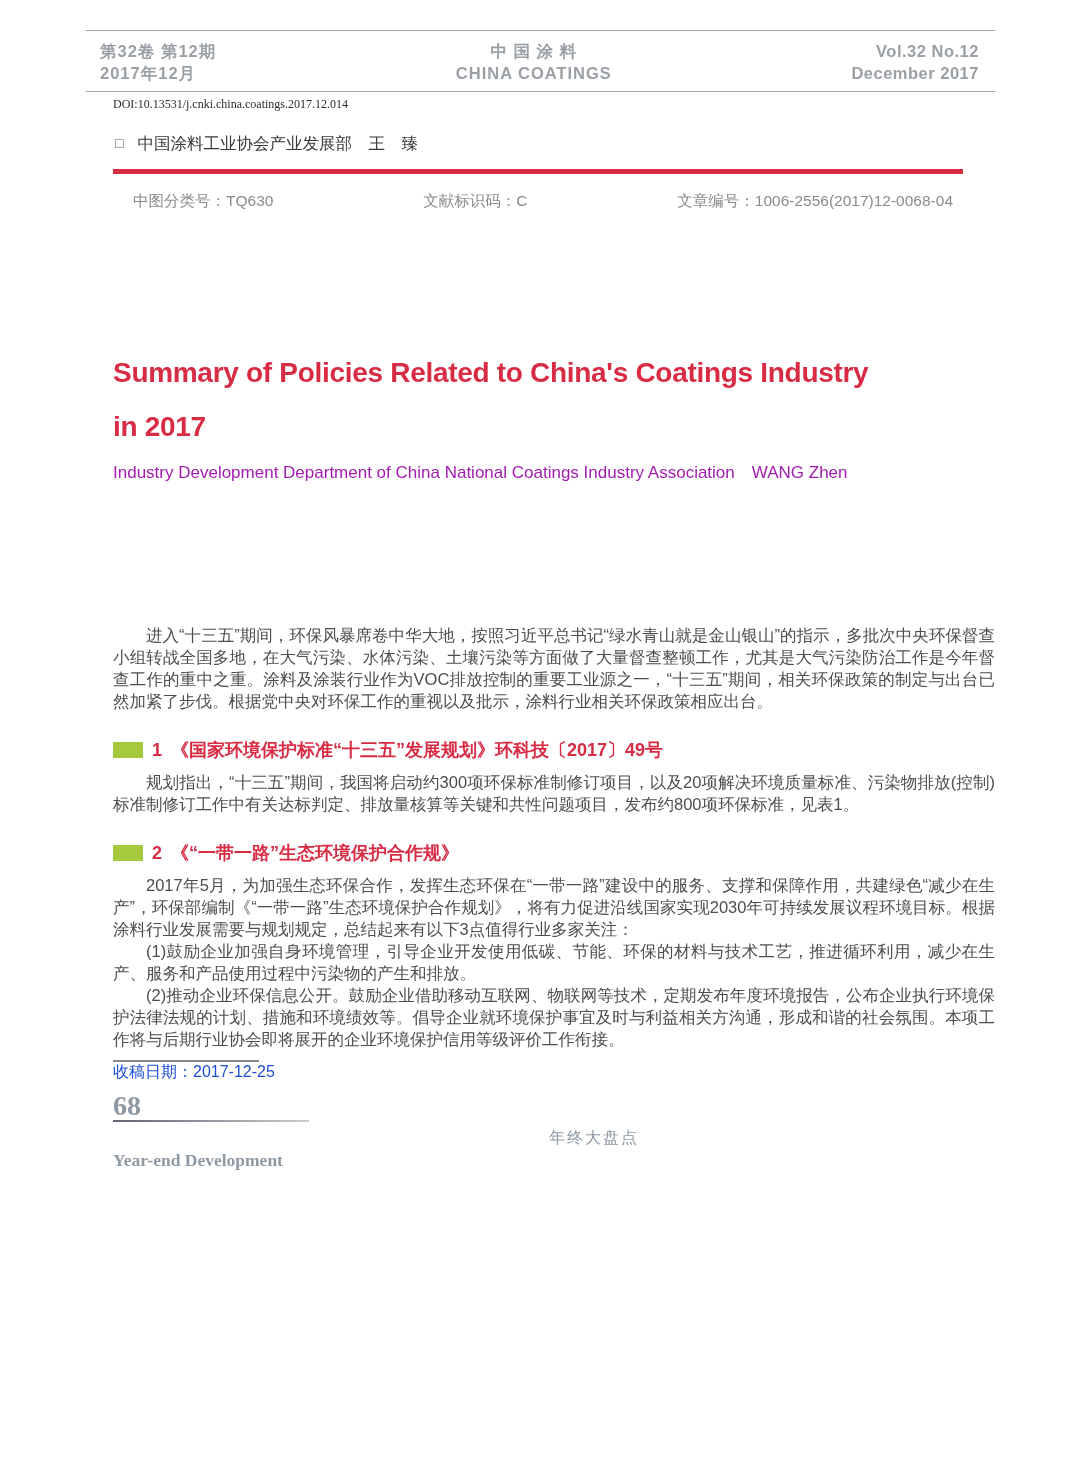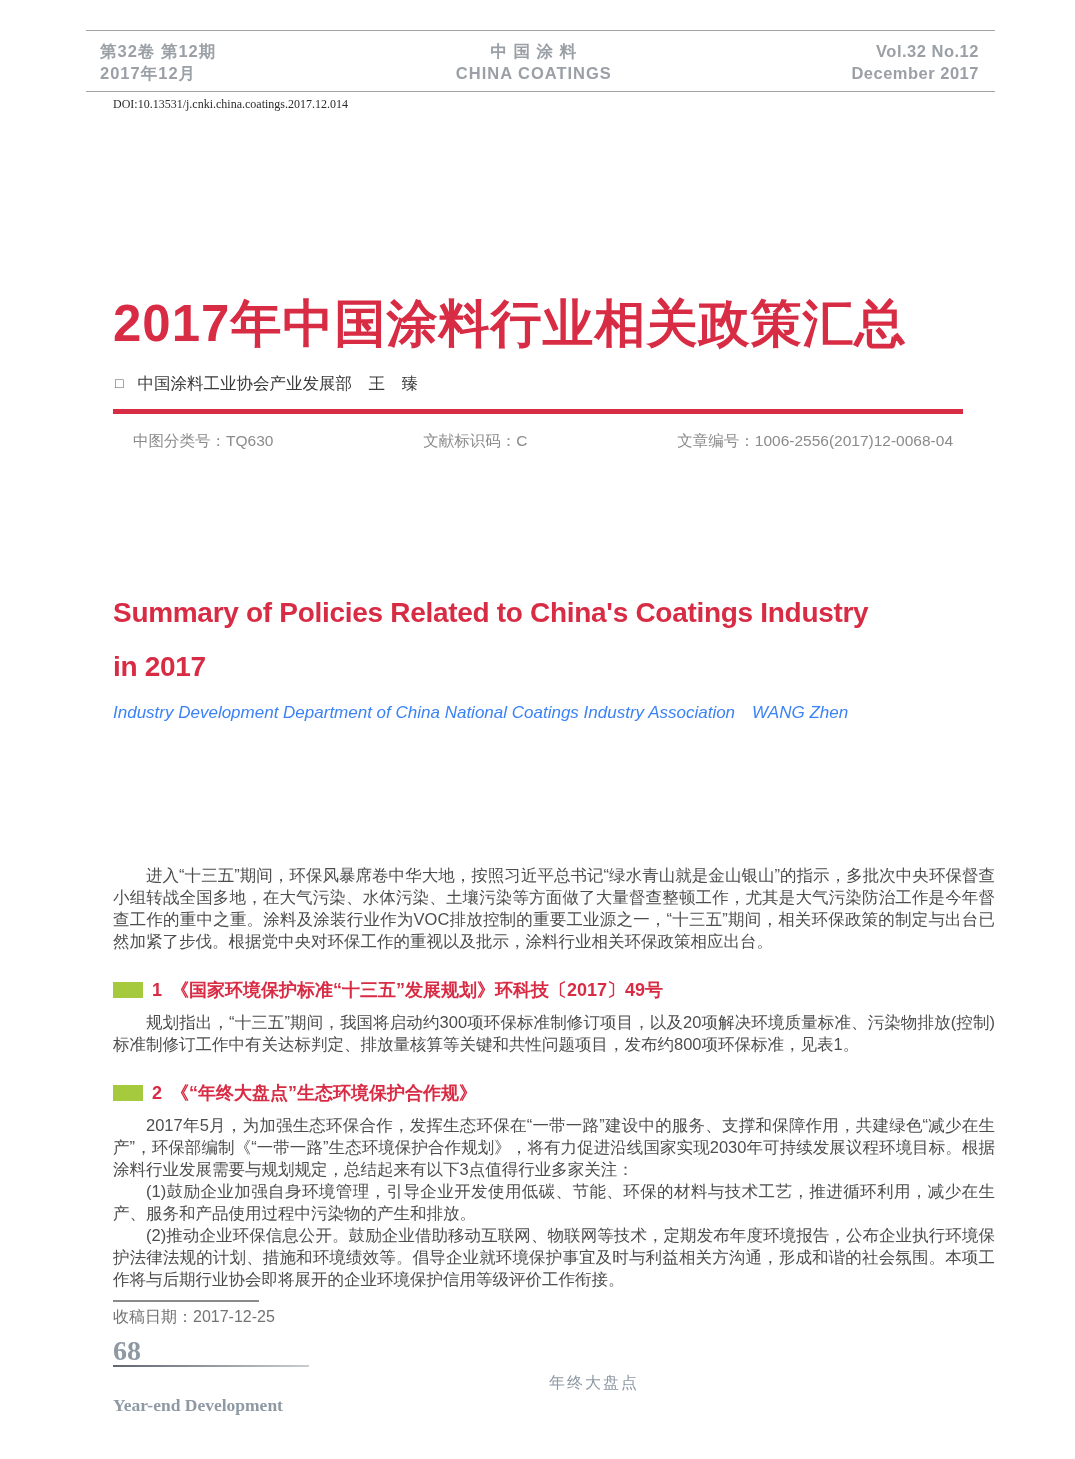--- a/index.html
+++ b/index.html
@@ -36,31 +36,31 @@
   .meta-row{
     margin:17px 112px 0 113px;display:flex;justify-content:space-between;
     padding:0 10px 0 20px;font-size:15.5px;color:#8b8b8b;line-height:19px;
   }
   
   .title-en{
     margin:136px 60px 0 113px;
     font-size:28px;line-height:54px;font-weight:bold;
     color:var(--red);letter-spacing:-0.3px;
   }
-  .author-en{margin:8px 0 0 113px;font-size:17px;line-height:22px;color:#3b82f6;white-space:pre-wrap;font-style:italic;}
+  .author-en{margin:8px 0 0 113px;font-size:17px;line-height:22px;color:#a21caf;white-space:pre-wrap;}
   
   .body-text{margin:140px 80px 0 113px;font-size:16.5px;line-height:22px;color:#4d4d4d;text-align:justify;}
   .para{margin:0;text-indent:2em;}
   .section{margin-top:27px;}
   .section-heading{display:flex;align-items:center;gap:9px;margin:0 0 10px;font-size:18px;line-height:22px;font-weight:bold;color:var(--red);}
   .green-block{width:30px;height:16px;background:var(--green);flex:none;}
   
   .received{margin:10px 0 0 113px;}
   .received-rule{width:146px;border-top:2px solid #8a8a8a;}
-  .received-text{margin-top:5px;font-size:16px;color:#737373;line-height:20px;}
+  .received-text{font-size:16px;color:#1d4ed8;line-height:20px;}
   
   .footer{margin:12px 0 0 113px;color:var(--fgray);}
   .page-num{font-family:"Liberation Serif","DejaVu Serif",serif;font-size:28px;font-weight:bold;line-height:24px;}
   .footer-rule{width:196px;height:2px;background:linear-gradient(to right,#5f6670,#c9cdd2);margin-top:2px;}
   .column-cn{margin-top:6px;font-size:16px;letter-spacing:2px;line-height:19px;text-align:center;}
   .column-en{margin-top:3px;font-family:"Liberation Serif","DejaVu Serif",serif;font-size:17.5px;font-weight:bold;line-height:21px;}
 </style>
 </head>
 <body>
 
@@ -79,21 +79,20 @@
       </div>
       <div class="header-col right">
         <div>Vol.32  No.12</div>
         <div>December  2017</div>
       </div>
     </div>
     <div class="hrule bottom"></div>
   </div>
   <div class="doi">DOI:10.13531/j.cnki.china.coatings.2017.12.014</div>
 
-  <h1 class="title-cn">2017年中国涂料行业相关政策汇总</h1>
 
   <div class="author-cn">
     <span class="author-marker">□</span>
     <span>中国涂料工业协会产业发展部　王　臻</span>
   </div>
 
   <div class="red-rule"></div>
 
   <div class="meta-row">
     <span>中图分类号：TQ630</span>
@@ -117,21 +116,21 @@
         <span>1</span>
         <span>《国家环境保护标准“十三五”发展规划》环科技〔2017〕49号</span>
       </h3>
       <p class="para">规划指出，“十三五”期间，我国将启动约300项环保标准制修订项目，以及20项解决环境质量标准、污染物排放(控制)标准制修订工作中有关达标判定、排放量核算等关键和共性问题项目，发布约800项环保标准，见表1。</p>
     </div>
 
     <div class="section">
       <h3 class="section-heading">
         <span class="green-block"></span>
         <span>2</span>
-        <span>《“年终大盘点”生态环境保护合作规》</span>
+        <span>《“一带一路”生态环境保护合作规》</span>
       </h3>
       <p class="para">2017年5月，为加强生态环保合作，发挥生态环保在“一带一路”建设中的服务、支撑和保障作用，共建绿色“减少在生产”，环保部编制《“一带一路”生态环境保护合作规划》，将有力促进沿线国家实现2030年可持续发展议程环境目标。根据涂料行业发展需要与规划规定，总结起来有以下3点值得行业多家关注：</p>
       <p class="para">(1)鼓励企业加强自身环境管理，引导企业开发使用低碳、节能、环保的材料与技术工艺，推进循环利用，减少在生产、服务和产品使用过程中污染物的产生和排放。</p>
       <p class="para">(2)推动企业环保信息公开。鼓励企业借助移动互联网、物联网等技术，定期发布年度环境报告，公布企业执行环境保护法律法规的计划、措施和环境绩效等。倡导企业就环境保护事宜及时与利益相关方沟通，形成和谐的社会氛围。本项工作将与后期行业协会即将展开的企业环境保护信用等级评价工作衔接。</p>
     </div>
   </div>
 
   <div class="received">
     <div class="received-rule"></div>
     <div class="received-text">收稿日期：2017-12-25</div>

